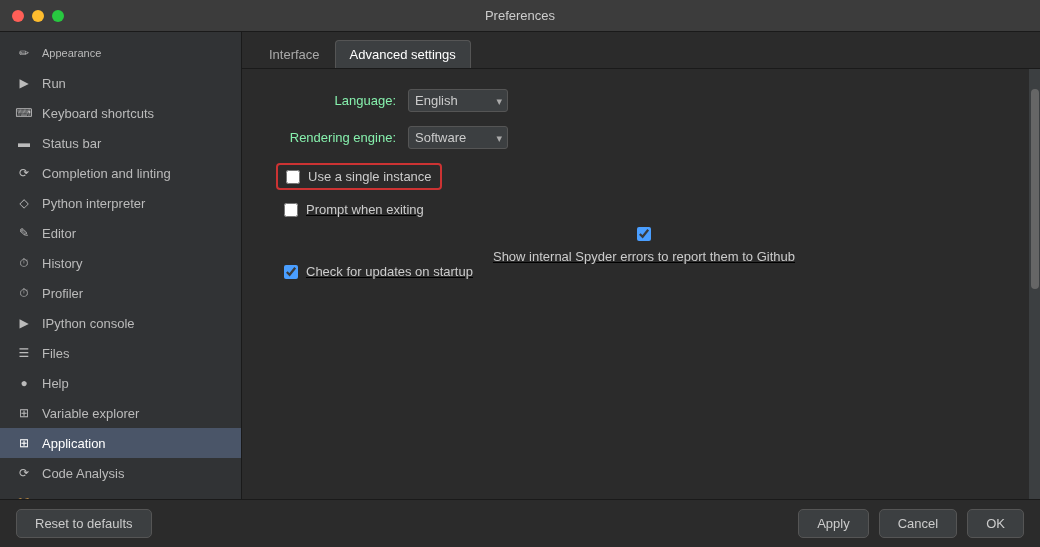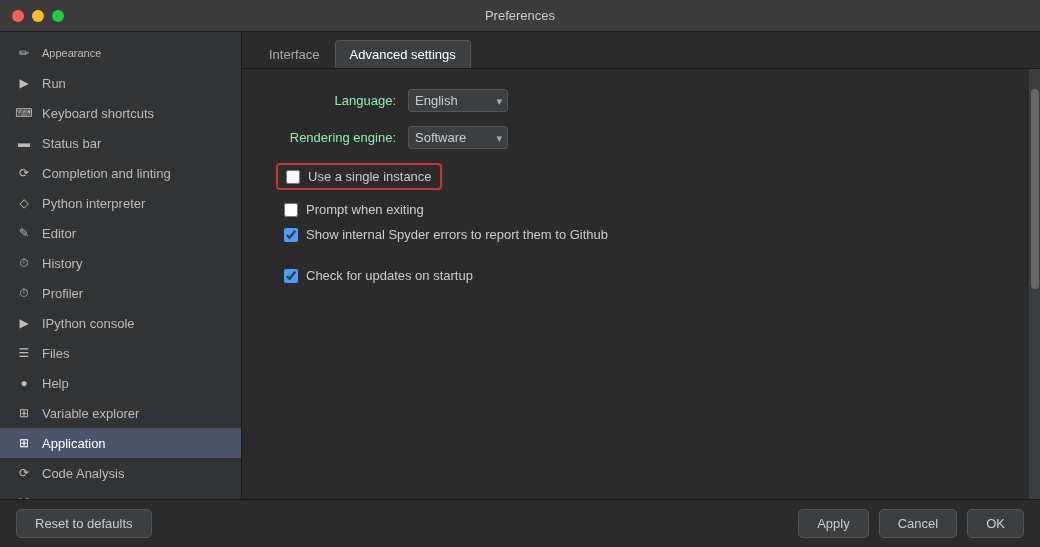--- a/index.html
+++ b/index.html
@@ -317,29 +317,29 @@
         </div>
 
         <div class="form-row">
           <span class="form-label">Rendering engine:</span>
           <div class="select-wrapper">
             <select class="form-select">
             <option value="Software">Software</option><option value="OpenGL">OpenGL</option><option value="Auto">Auto</option></select>
           </div>
         </div>
 
-        <div style="margin-top: 6px;">
+        <div style="margin-top: 6px; text-decoration: underline;">
           
         <div class="checkbox-row highlighted">
               <input type="checkbox" style="">
               <label class="checkbox-label">Use a single instance</label>
             </div><div class="checkbox-row" style="margin-bottom: 10px;">
               <input type="checkbox" style="">
               <label class="checkbox-label">Prompt when exiting</label>
-            </div><div class="checkbox-row" style="margin-bottom: 26px;">
+            </div><div class="checkbox-row" style="margin-bottom: 0; flex-direction: column;">
               <input type="checkbox" checked="" style="">
               <label class="checkbox-label">Show internal Spyder errors to report them to Github</label>
             </div><div class="checkbox-row" style="margin-bottom: 10px;">
               <input type="checkbox" checked="" style="">
               <label class="checkbox-label">Check for updates on startup</label>
             </div></div>
 
       </div>
       <div class="scrollbar-track">
         <div class="scrollbar-thumb"></div>

